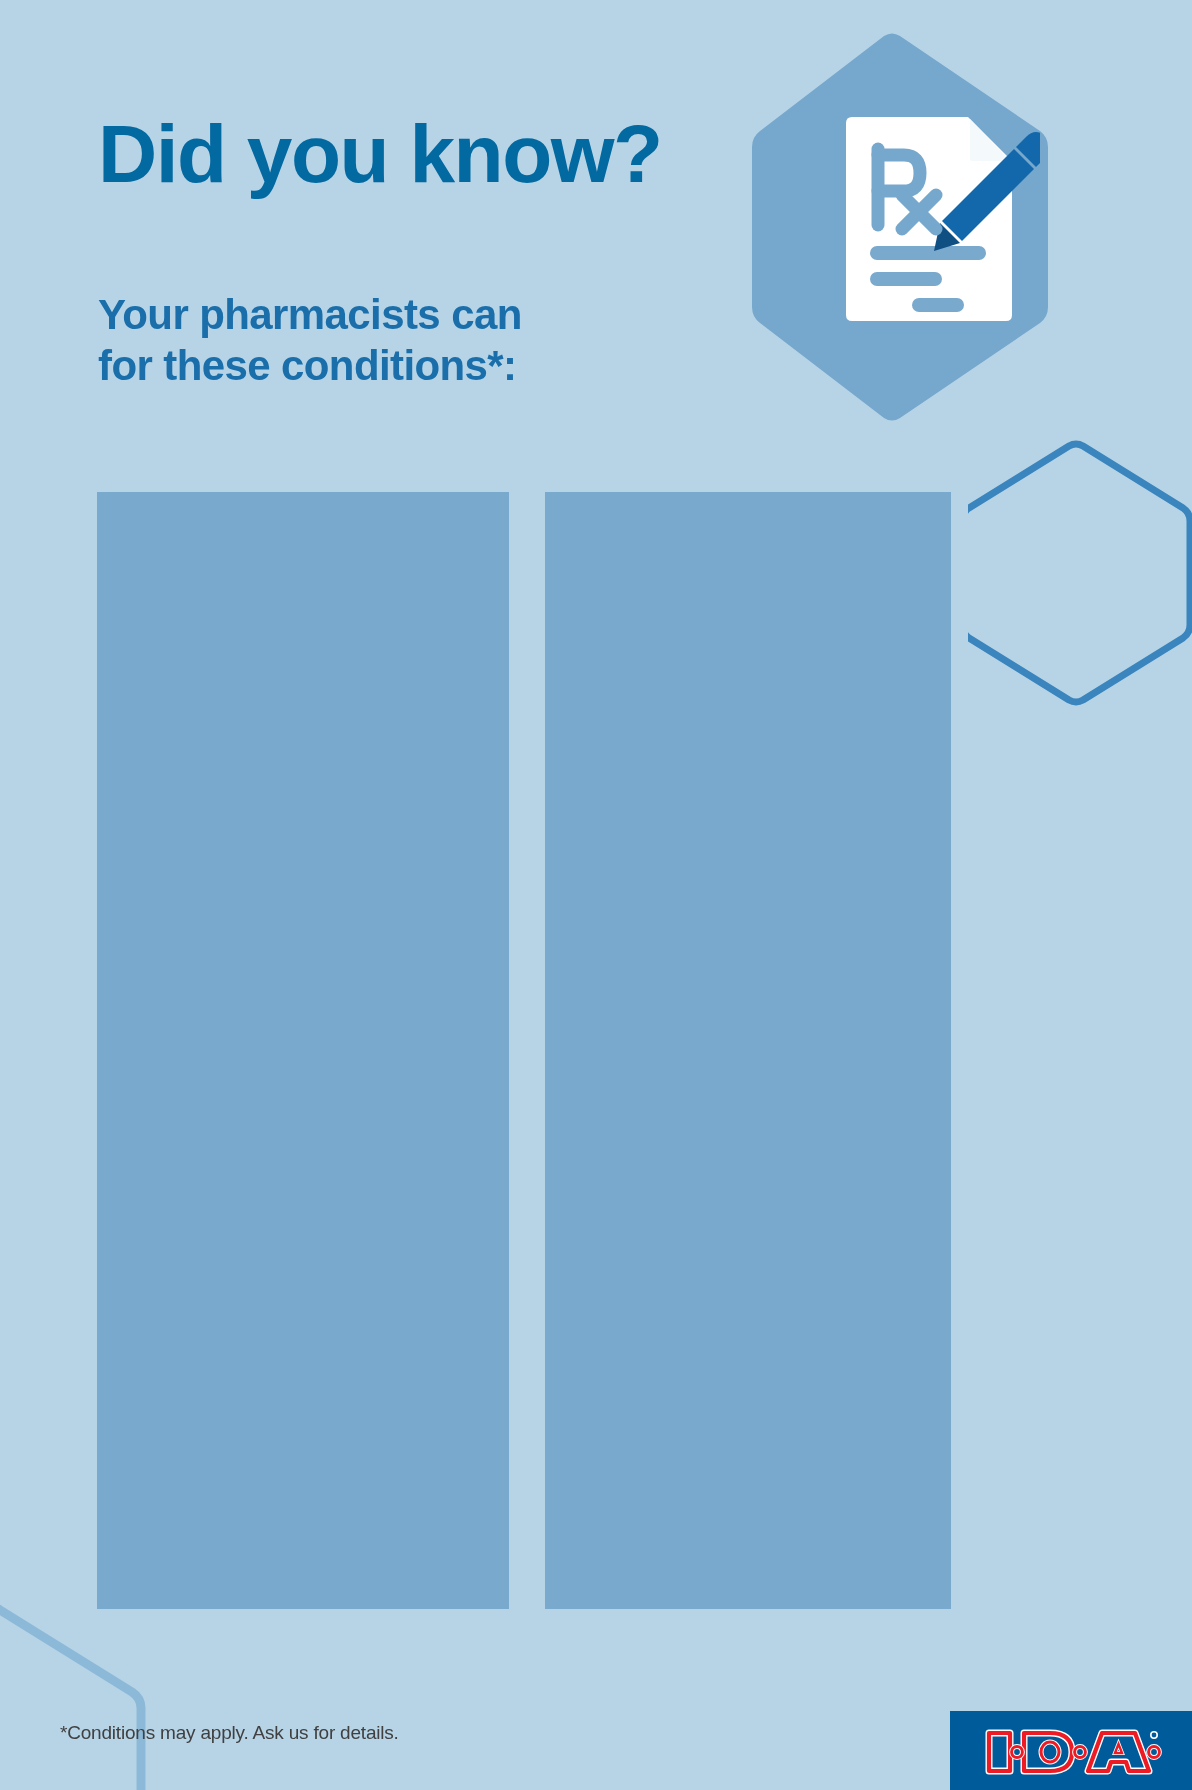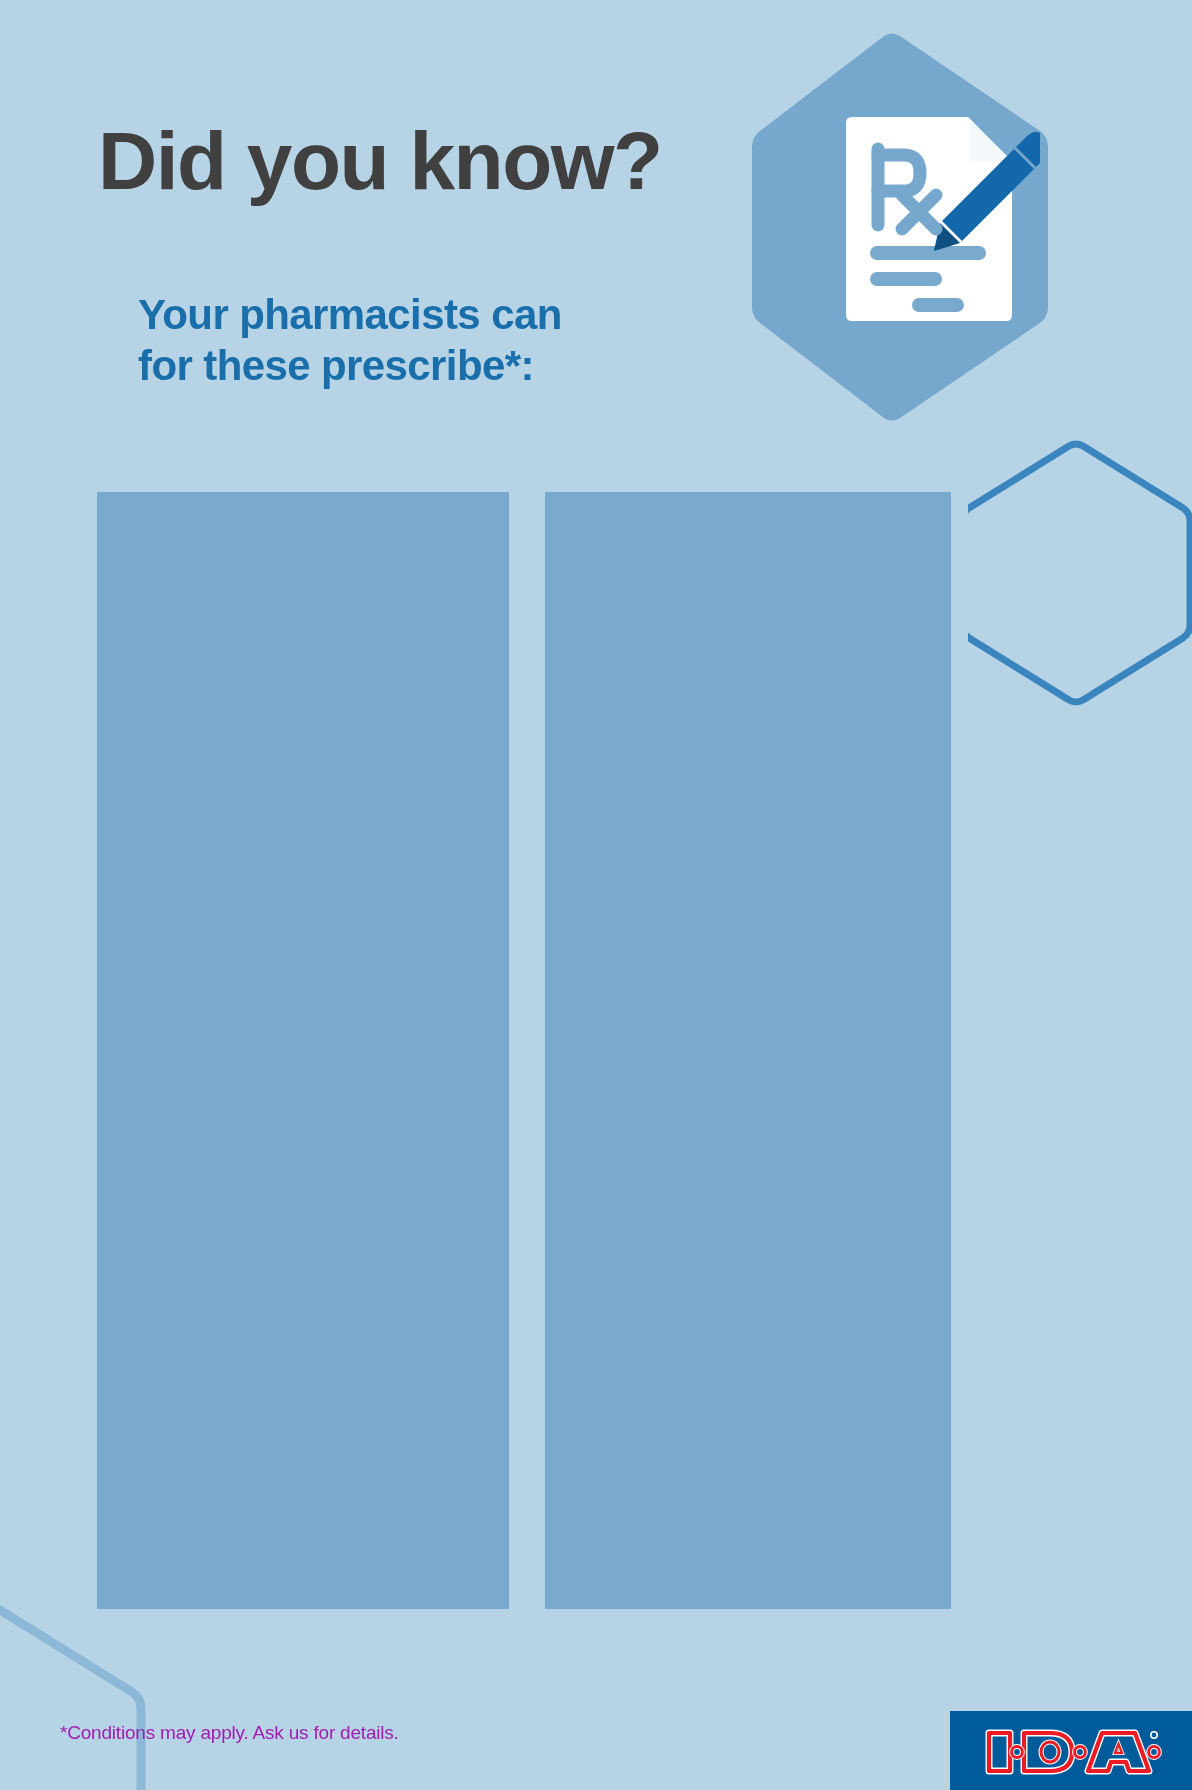--- a/index.html
+++ b/index.html
@@ -53,39 +53,38 @@
     left: -150px;
     top: 1600px;
     width: 300px;
     height: 330px;
   }
 
   
   .headline {
     position: absolute;
     left: 98px;
-    top: 119px;
+    top: 112px;
     font-size: 82px;
     font-weight: 700;
     letter-spacing: -1.5px;
-    color: #404040;
+    color: #0369a1;
     line-height: 1.02;
     white-space: nowrap;
   }
 
   .subhead {
     position: absolute;
     left: 98px;
     top: 289px;
     font-size: 42px;
     font-weight: 700;
     letter-spacing: -0.6px;
     color: #1a6fab;
     line-height: 1.22;
-    margin-left: 40px;
   }
 
   .subhead .line { display: block; white-space: nowrap; }
 
   
   .panel {
     position: absolute;
     background: #7aa9ce;
   }
 
@@ -109,21 +108,21 @@
     margin: 0;
   }
 
   
   .footnote {
     position: absolute;
     left: 60px;
     top: 1722px;
     font-size: 19px;
     font-weight: 400;
-    color: #a21caf;
+    color: #404040;
     letter-spacing: -0.2px;
     white-space: nowrap;
   }
 
   
   .logo-block {
     position: absolute;
     left: 950px;
     top: 1711px;
     width: 242px;
@@ -190,21 +189,21 @@
       <path d="M38 40 L64 40 Q80 40 80 58 Q80 76 64 76 L38 76"></path>
       <path d="M62 80 L96 114"></path>
       <path d="M96 80 L62 114"></path>
     </g>
   </svg>
 
   <h1 class="headline">Did you know?</h1>
 
   <div class="subhead">
     <span class="line">Your pharmacists can</span>
-    <span class="line">for these prescribe*:</span>
+    <span class="line">for these conditions*:</span>
   </div>
 
   <div class="panel panel-left">
     <ul class="panel-list"></ul>
   </div>
 
   <div class="panel panel-right">
     <ul class="panel-list"></ul>
   </div>
 

